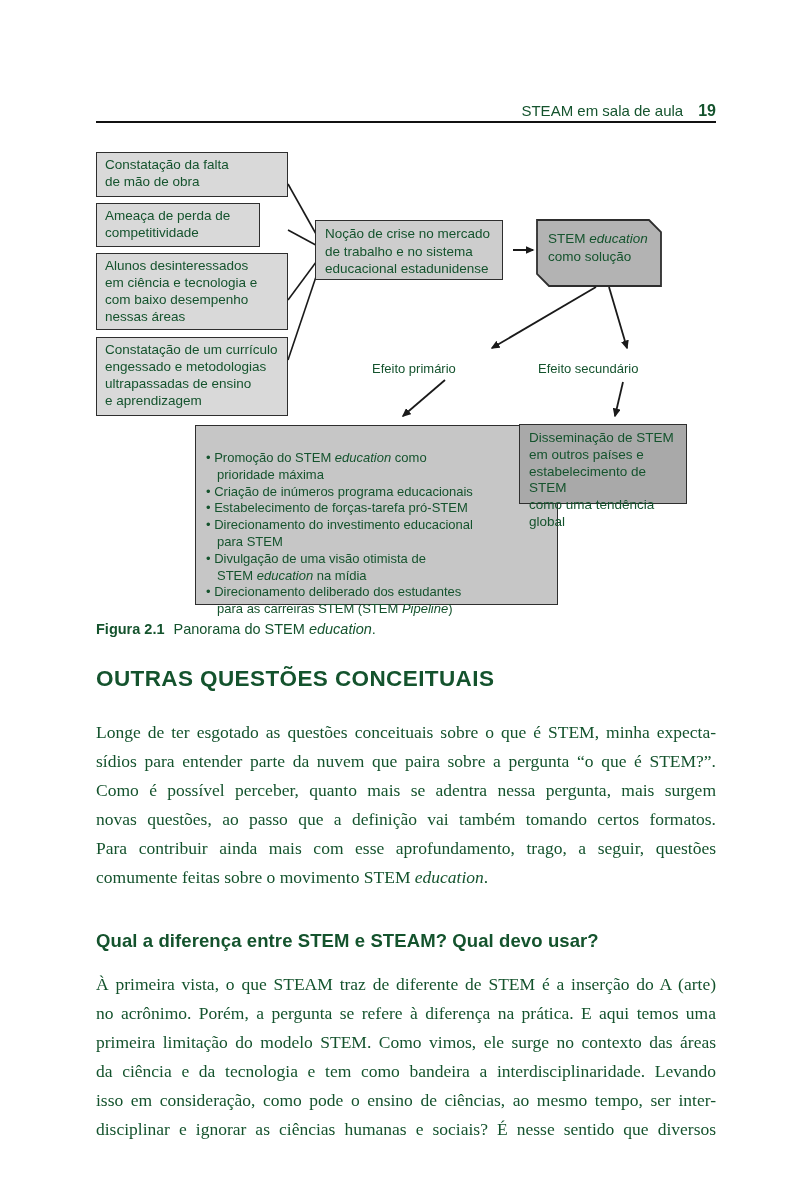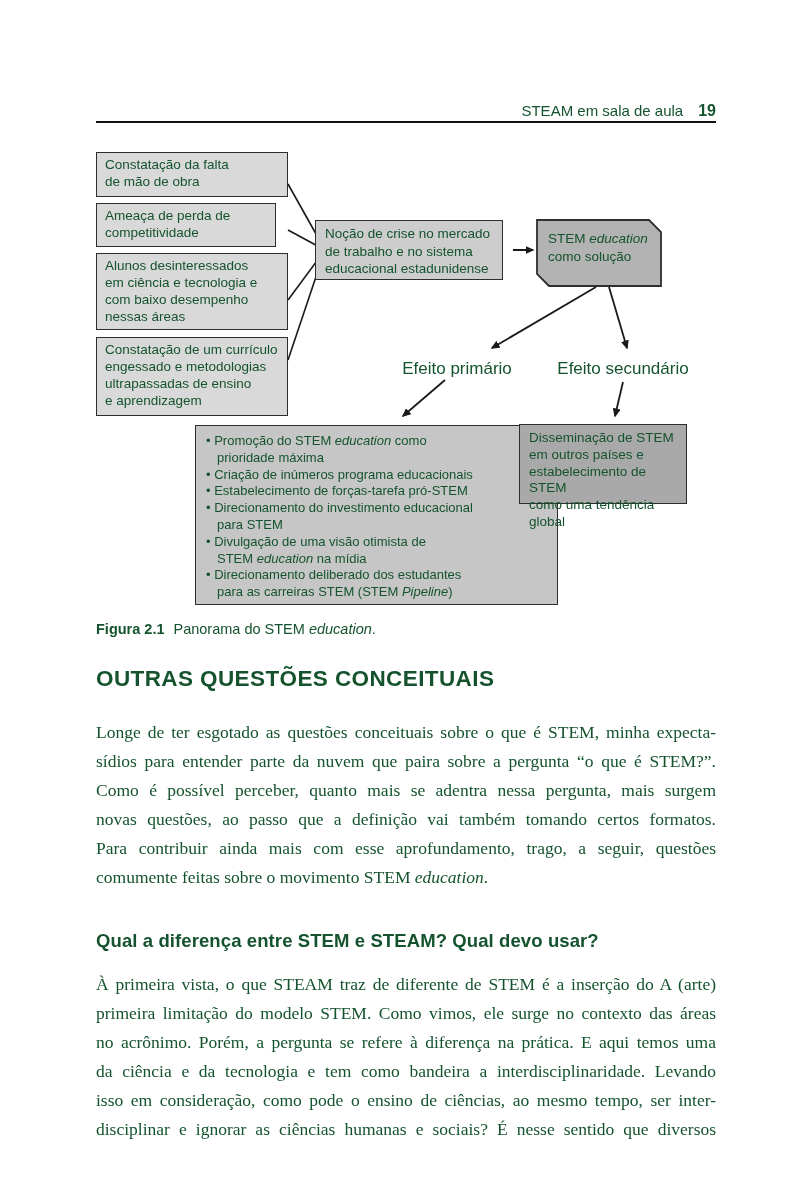--- a/index.html
+++ b/index.html
@@ -23,37 +23,37 @@
   .figure{position:absolute;left:96px;top:148px;width:620px;height:466px;}
   .figure svg{position:absolute;left:0;top:0;z-index:0;}
   .dbox{
     position:absolute;z-index:1;box-sizing:border-box;
     border:1.8px solid #2e2e2e;
     font-size:13.5px;line-height:17px;
     padding:3px 8px;
     white-space:pre-line;
   }
   .box-a1{left:0;top:4px;width:192px;height:45px;}
-  .box-a2{left:0;top:55px;width:180px;height:44px;}
+  .box-a2{left:0;top:55px;width:164px;height:44px;}
   .box-a3{left:0;top:105px;width:192px;height:77px;}
   .box-a4{left:0;top:189px;width:192px;height:79px;}
   .box-crisis{left:219px;top:72px;width:188px;height:60px;padding:4px 9px;line-height:17.5px;}
   .solution-text{
     position:absolute;z-index:1;left:452px;top:82px;width:110px;
     font-size:13.5px;line-height:18px;
   }
   .effect-label{
-    position:absolute;z-index:1;width:170px;text-align:center;
-    font-size:17px;line-height:16px;
+    position:absolute;z-index:1;width:170px;text-align:left;
+    font-size:13px;line-height:16px;
   }
   .label-primary{left:276px;top:213px;}
   .label-secondary{left:442px;top:213px;}
   .box-primary{
     left:99px;top:277px;width:363px;height:180px;
-    font-size:13px;line-height:16.8px;padding:7px 10px;white-space:normal;
+    font-size:13px;line-height:16.8px;padding:24px 10px;white-space:normal;
   }
   .bullet-item{padding-left:11px;text-indent:-11px;}
   .bullet-item::before{content:"\2022\00a0";}
   .box-secondary{
     left:423px;top:276px;width:168px;height:80px;
     font-size:13.5px;line-height:16.8px;padding:5px 9px;
   }
   
   .fig-caption{
     position:absolute;left:96px;top:620px;width:620px;
@@ -161,20 +161,20 @@
       <div class="jline">sídios para entender parte da nuvem que paira sobre a pergunta “o que é STEM?”.</div>
       <div class="jline">Como é possível perceber, quanto mais se adentra nessa pergunta, mais surgem</div>
       <div class="jline">novas questões, ao passo que a definição vai também tomando certos formatos.</div>
       <div class="jline">Para contribuir ainda mais com esse aprofundamento, trago, a seguir, questões</div>
       <div class="jline jline-end">comumente feitas sobre o movimento STEM <i>education</i>.</div>
     </div>
 
   <div class="h2">Qual a diferença entre STEM e STEAM? Qual devo usar?</div>
   <div class="body-par par-2">
       <div class="jline">À primeira vista, o que STEAM traz de diferente de STEM é a inserção do A (arte)</div>
+      <div class="jline">no acrônimo. Porém, a pergunta se refere à diferença na prática. E aqui temos uma</div>
       <div class="jline">primeira limitação do modelo STEM. Como vimos, ele surge no contexto das áreas</div>
-      <div class="jline">no acrônimo. Porém, a pergunta se refere à diferença na prática. E aqui temos uma</div>
       <div class="jline">da ciência e da tecnologia e tem como bandeira a interdisciplinaridade. Levando</div>
       <div class="jline">isso em consideração, como pode o ensino de ciências, ao mesmo tempo, ser inter-</div>
       <div class="jline">disciplinar e ignorar as ciências humanas e sociais? É nesse sentido que diversos</div>
     </div>
 
 </div>
 
 </body></html>

